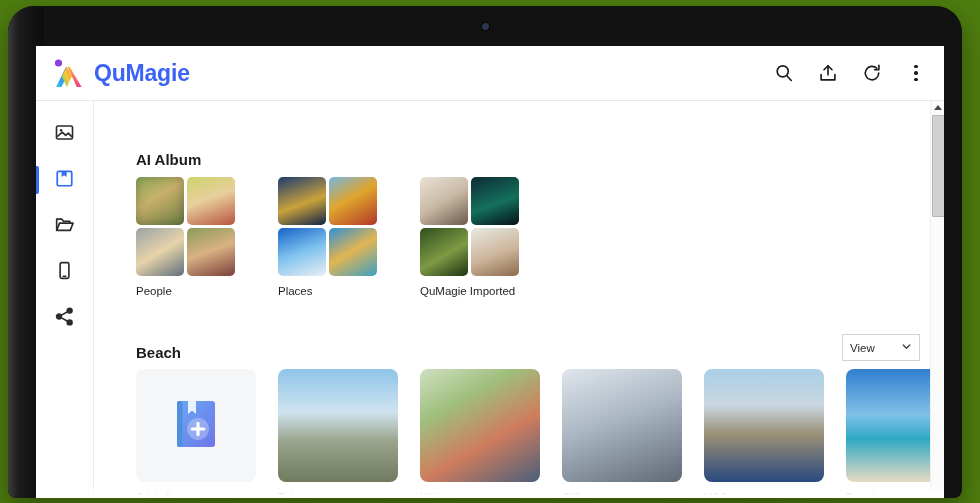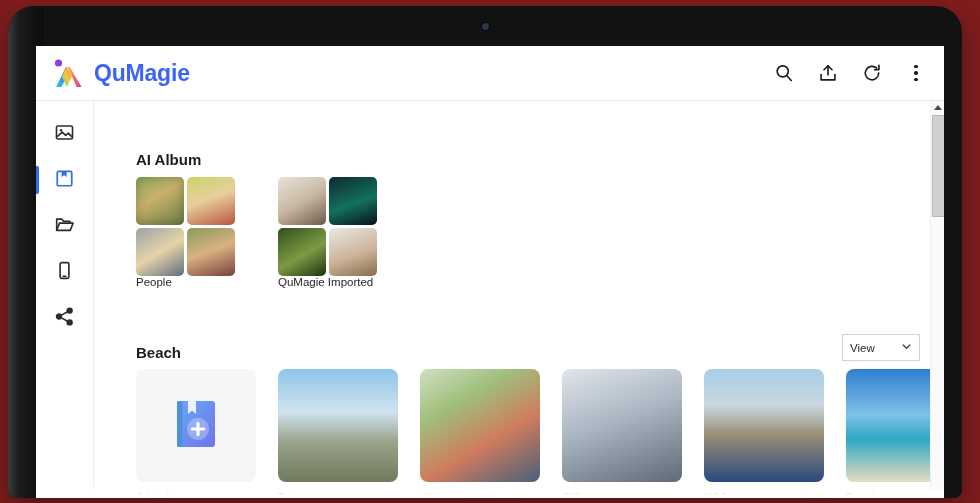--- a/index.html
+++ b/index.html
@@ -1,21 +1,21 @@
 <!DOCTYPE html>
 <html><head>
 <meta charset="utf-8">
 <style>
   html,body{margin:0;padding:0;}
   body{
     width:980px;height:503px;overflow:hidden;
     background:#ffffff;
     font-family:"Liberation Sans","DejaVu Sans",sans-serif;
   }
-  .stage{position:relative;width:980px;height:503px;background:#7f1d1d;}
+  .stage{position:relative;width:980px;height:503px;background:#4d7c0f;}
 
   
   .device{
     position:absolute;left:8px;top:6px;width:954px;height:492px;
     background:#121212;
     border-radius:26px 26px 8px 8px;
     box-shadow:0 10px 26px rgba(0,0,0,.35);
     overflow:hidden;
   }
   .device:before{
@@ -79,21 +79,21 @@
     font-size:15px;font-weight:700;color:#1c1c1c;margin:0;
   }
   .ai-head{position:absolute;left:42px;top:50px;}
   .ai-row{position:absolute;left:42px;top:76px;display:flex;gap:43px;}
   .ai-cell{width:99px;}
   .quad{
     width:99px;height:99px;display:grid;grid-template-columns:1fr 1fr;grid-template-rows:1fr 1fr;gap:3px;
   }
   .quad > div{border-radius:5px;background-size:cover;background-position:center;}
   .ai-label{
-    font-size:11.5px;color:#1f1f1f;white-space:nowrap;
+    margin-top:9px;font-size:11.5px;color:#1f1f1f;white-space:nowrap;
   }
 
   
   .albums-head{position:absolute;left:42px;top:243px;}
   .viewbox{
     position:absolute;right:24px;top:233px;width:78px;height:27px;
     border:1px solid #d3d3d3;border-radius:0;background:#fff;
     display:flex;align-items:center;justify-content:space-between;
     box-sizing:border-box;padding:0 7px;cursor:pointer;
   }
@@ -254,20 +254,29 @@
             <div class="quad">
               <div style="background:linear-gradient(150deg,#8fae5a 0%,#c7b06a 42%,#6d7f45 100%);box-shadow:inset 0 0 12px rgba(0,0,0,.25)"></div>
               <div style="background:linear-gradient(160deg,#cbd46a 0%,#e8cf9c 45%,#b8543f 100%)"></div>
               <div style="background:linear-gradient(150deg,#9aa3a8 0%,#e6d3a9 50%,#5f6f7c 100%)"></div>
               <div style="background:linear-gradient(160deg,#8a9b58 0%,#d9b183 48%,#7a3f3a 100%)"></div>
             </div>
             <div class="ai-label">People</div>
           </div>
 
 
+          <div class="ai-cell">
+            <div class="quad">
+              <div style="background:linear-gradient(160deg,#1d3c6e 0%,#caa23c 55%,#0f2347 100%)"></div>
+              <div style="background:linear-gradient(150deg,#79b6e0 0%,#e0a52c 45%,#b0372a 100%)"></div>
+              <div style="background:linear-gradient(160deg,#1463c8 0%,#7fc2ef 50%,#e9eef2 100%)"></div>
+              <div style="background:linear-gradient(150deg,#2f8fd6 0%,#e2b552 48%,#3aa0c4 100%)"></div>
+            </div>
+            <div class="ai-label">Places</div>
+          </div>
 
           <div class="ai-cell">
             <div class="quad">
               <div style="background:linear-gradient(150deg,#e9e2d6 0%,#c8b9a4 50%,#6c5a4a 100%)"></div>
               <div style="background:linear-gradient(160deg,#0d2b33 0%,#14705c 55%,#061018 100%)"></div>
               <div style="background:linear-gradient(150deg,#2f4f1e 0%,#7d9a44 55%,#1d3312 100%)"></div>
               <div style="background:linear-gradient(160deg,#e6e9e2 0%,#cdb49a 55%,#8a6b4c 100%)"></div>
             </div>
             <div class="ai-label">QuMagie Imported</div>
           </div>

